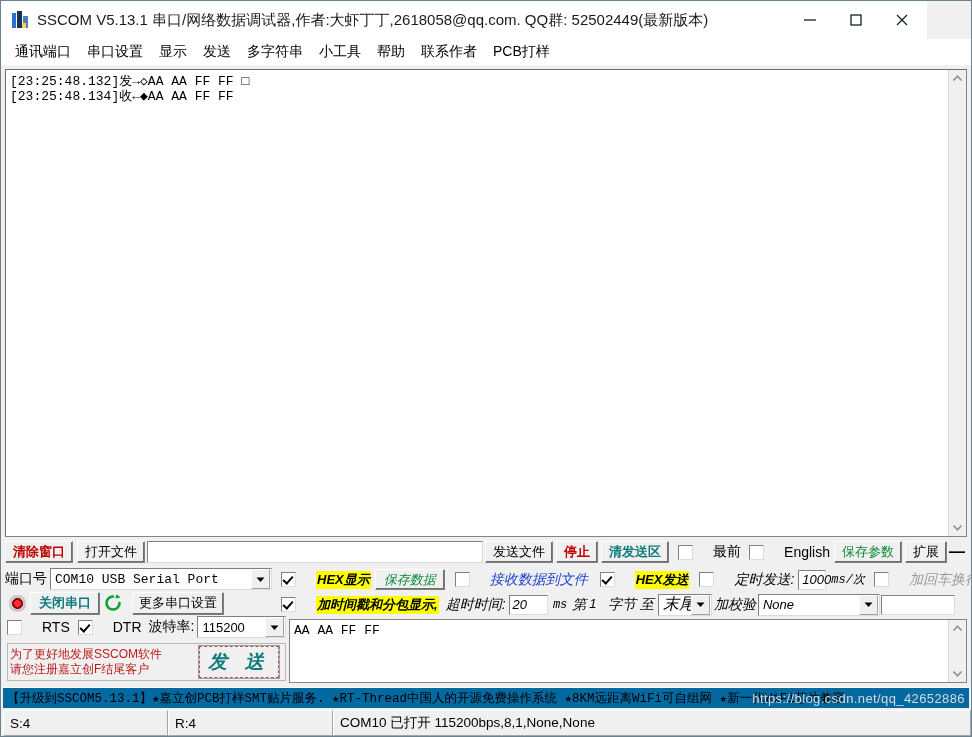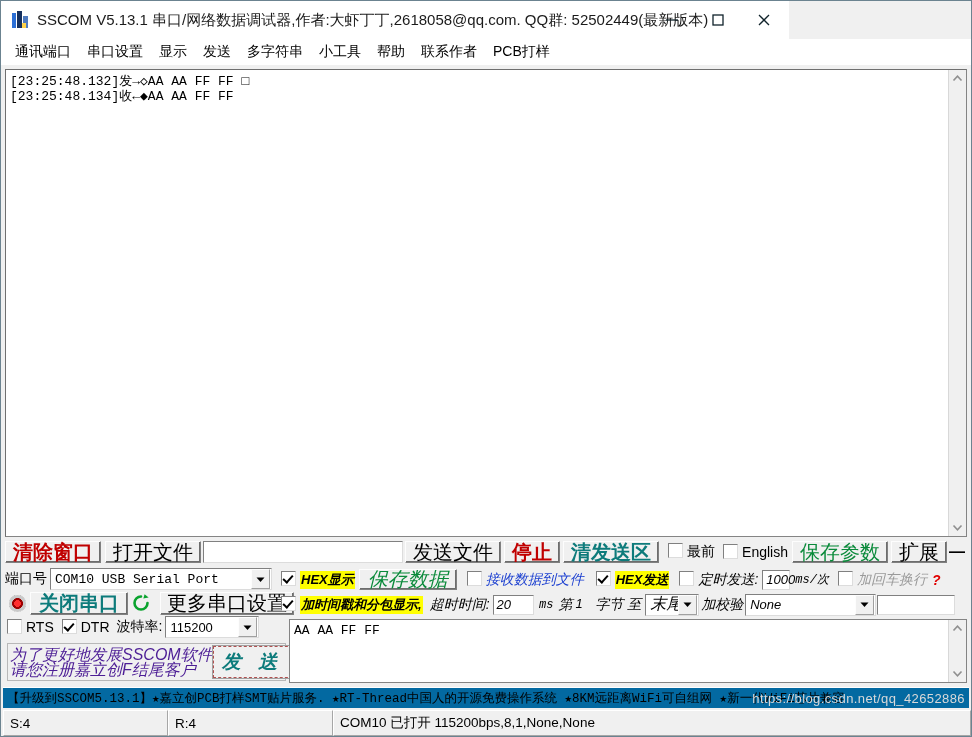--- a/index.html
+++ b/index.html
@@ -12,21 +12,21 @@
   #app {
     position: relative;
     width: 972px; height: 737px;
     background: #f0f0f0;
     box-sizing: border-box;
     border: 1px solid #6b8390;
   }
   
   #titlebar {
     position: absolute; left: 0; top: 0;
-    width: 788px; height: 38px;
+    width: 926px; height: 38px;
     background: #ffffff;
     display: flex; align-items: center;
   }
   #app-icon {
     width: 18px; height: 18px; margin-left: 10px; margin-right: 8px;
     position: relative; flex: none;
   }
   #app-icon .b1 { position:absolute; left:1px; top:2px; width:4px; height:15px; background:#2b6fd6; }
   #app-icon .b2 { position:absolute; left:6px; top:0px; width:5px; height:17px; background:#15305e; }
   #app-icon .b3 { position:absolute; left:12px; top:5px; width:5px; height:12px; background:#4f7bbf; }
@@ -82,39 +82,39 @@
     position: absolute; left: 4px; top: 538px;
     width: 962px; height: 26px;
     display: flex; align-items: center; gap: 0px;
   }
   .btn3d {
     background: #f0f0f0;
     border: 1px solid #a0a0a0;
     border-top-color:#fdfdfd; border-left-color:#fdfdfd;
     border-right-color:#808080; border-bottom-color:#808080;
     box-shadow: inset -1px -1px 0 #6d6d6d;
-    font-size: 20px; padding: 2px 7px; white-space: nowrap;
+    font-size: 13px; padding: 2px 7px; white-space: nowrap;
     display:flex; align-items:center; justify-content:center;
     height: 22px; box-sizing: border-box;
     font-family: "Liberation Sans", sans-serif;
   }
   .red-bold { color:#c00000; font-weight:bold; }
   .teal-bold { color:#0d7b7b; font-weight:bold; }
   .green-txt { color:#0a8a3a; }
   #cmd-input {
     flex: 1 1 auto; height: 22px; margin: 0 2px;
     background: #ffffff;
     border: 1px solid #808080;
     border-right-color:#dcdcdc; border-bottom-color:#dcdcdc;
     box-sizing: border-box;
     font-size: 13px; padding: 2px 4px;
     font-family: "Liberation Mono", monospace;
   }
   .chk {
-    display:flex; align-items:flex-start; gap:4px; white-space:nowrap;
+    display:flex; align-items:center; gap:20px; white-space:nowrap;
     font-size: 14px; padding: 0 4px;
   }
   .box {
     width: 13px; height: 13px; background:#fff;
     border:1px solid #808080; border-right-color:#dcdcdc; border-bottom-color:#dcdcdc;
     position: relative; flex:none;
   }
   .box.on::after {
     content:""; position:absolute; left:3px; top:1px;
     width:4px; height:8px; border:solid #000; border-width:0 2px 2px 0;
@@ -151,21 +151,21 @@
     background: radial-gradient(circle at 50% 50%, #ff2d2d 0 28%, #9b0000 30% 44%, #c9c9c9 46% 70%, #6a6a6a 72% 100%);
     flex: none; margin: 0 4px;
   }
   #refresh-icon { width: 20px; height: 20px; flex:none; margin: 0 3px; }
   #reg-note {
     position:absolute; left: 2px; top: 76px; width: 279px; height: 38px;
     box-sizing: border-box;
     border: 1px solid #b8b8b8;
     display:flex; align-items:center; justify-content: space-between;
   }
-  #reg-text { font-size: 16px; color:#4c1d95; line-height: 15px; padding-left:2px; white-space:nowrap;font-style:italic; }
+  #reg-text { font-size: 12px; color:#b91c1c; line-height: 15px; padding-left:2px; white-space:nowrap; }
   #send-btn {
     width: 78px; height: 30px; margin-right: 6px; flex:none;
     background:#f0f0f0;
     border: 1px dashed #b05050;
     display:flex; align-items:center; justify-content:center;
     font-size: 19px; font-weight: bold; color:#0d7b7b; letter-spacing: 6px;
     box-shadow: inset 0 0 0 1px #f0f0f0, 0 0 0 1px #a0a0a0;
     font-style: italic;
   }
   

